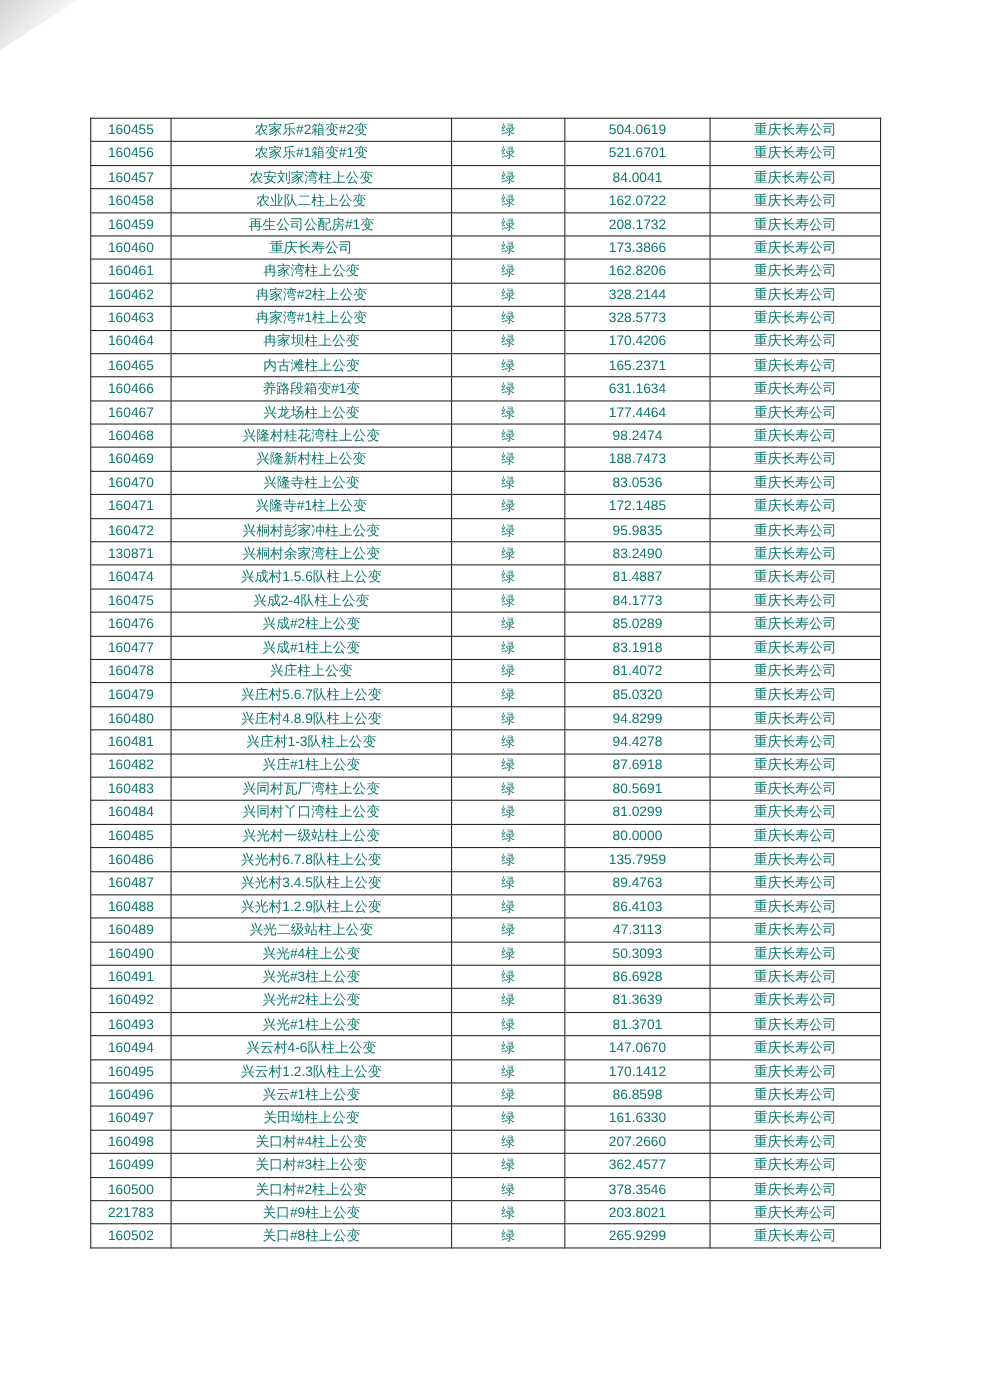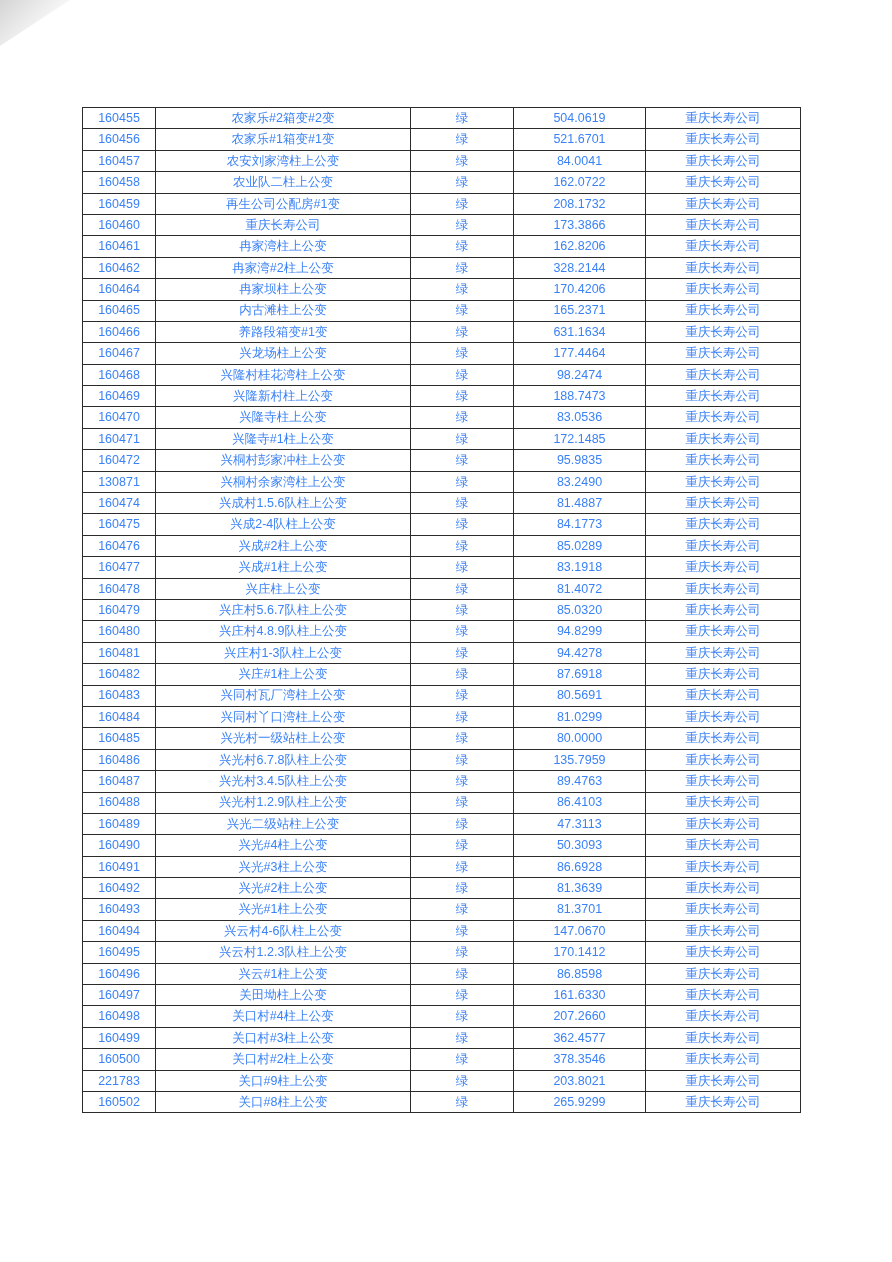--- a/index.html
+++ b/index.html
@@ -26,21 +26,21 @@
     opacity: 0.8;
   }
   table.data-table {
     position: absolute;
     left: 82px;
     top: 107px;
     width: 718px;
     border-collapse: collapse;
     table-layout: fixed;
     font-size: 12.5px;
-    color: #3b82f6;
+    color: #0f766e;
   }
   table.data-table td {
     border: 1px solid #2b2b2b;
     height: 21.4px;
     padding: 0 4px;
     text-align: center;
     vertical-align: middle;
     white-space: nowrap;
     overflow: hidden;
     line-height: 1;
@@ -116,20 +116,27 @@
     <td>重庆长寿公司</td>
   </tr>
         <tr>
     <td>160462</td>
     <td>冉家湾#2柱上公变</td>
     <td>绿</td>
     <td>328.2144</td>
     <td>重庆长寿公司</td>
   </tr>
         <tr>
+    <td>160463</td>
+    <td>冉家湾#1柱上公变</td>
+    <td>绿</td>
+    <td>328.5773</td>
+    <td>重庆长寿公司</td>
+  </tr>
+        <tr>
     <td>160464</td>
     <td>冉家坝柱上公变</td>
     <td>绿</td>
     <td>170.4206</td>
     <td>重庆长寿公司</td>
   </tr>
         <tr>
     <td>160465</td>
     <td>内古滩柱上公变</td>
     <td>绿</td>

